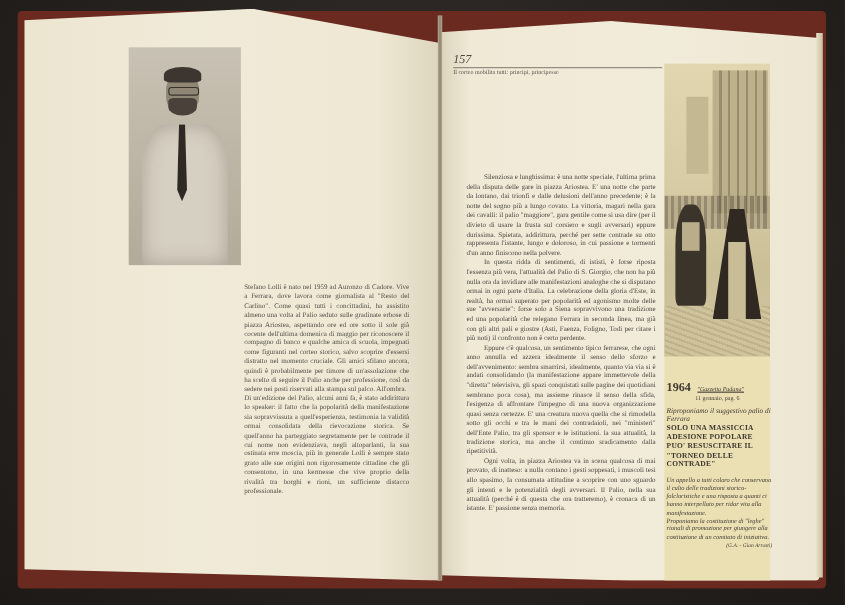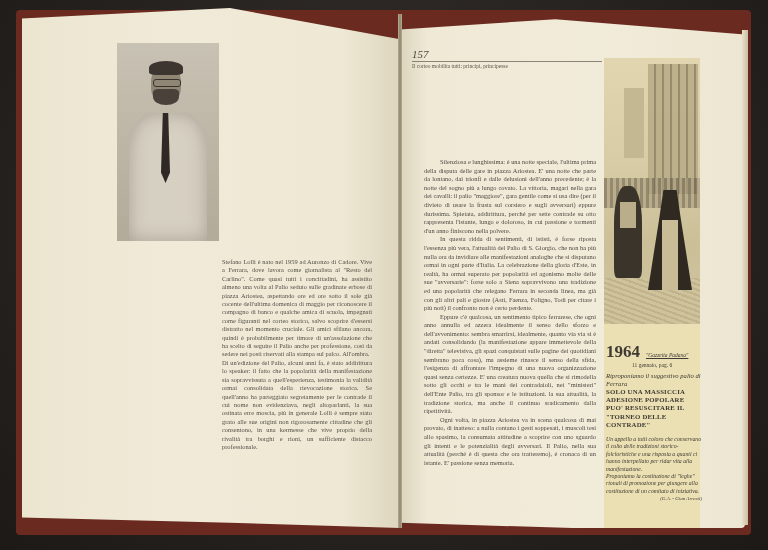--- a/index.html
+++ b/index.html
@@ -128,21 +128,21 @@
     }
     .photo .ground {
       position:absolute; left:0; top:220px; width:96px; height:46px;
       background: repeating-linear-gradient(20deg, #cfc39c 0 3px, #bfb28c 3px 5px);
     }
     .clip {
       position:absolute; left:0; top:270px; width:96px; padding:0 2px;
       color:#3f3a32;
     }
     .clip-head { margin-top:14px; }
-    .clip-year { font-size:17px; font-weight:bold; }
+    .clip-year { font-size:11px; font-weight:bold; }
     .clip-source { font-size:5.5px; font-style:italic; text-decoration:underline; margin-left:2px; }
     .clip-date { font-size:5.5px; margin-left:26px; }
     .clip-kicker { font-size:6.6px; font-style:italic; margin-top:4px; line-height:8px; }
     .clip-headline { font-size:6.8px; font-weight:bold; line-height:8.2px; letter-spacing:0.2px; }
     .clip-body { font-size:5.8px; font-style:italic; line-height:7.4px; margin-top:7px; }
     .clip-body p { margin:0; }
     .clip-sign { font-size:5px; font-style:italic; text-align:right; margin-top:1px; }
   </style>
 </head>
 <body>

